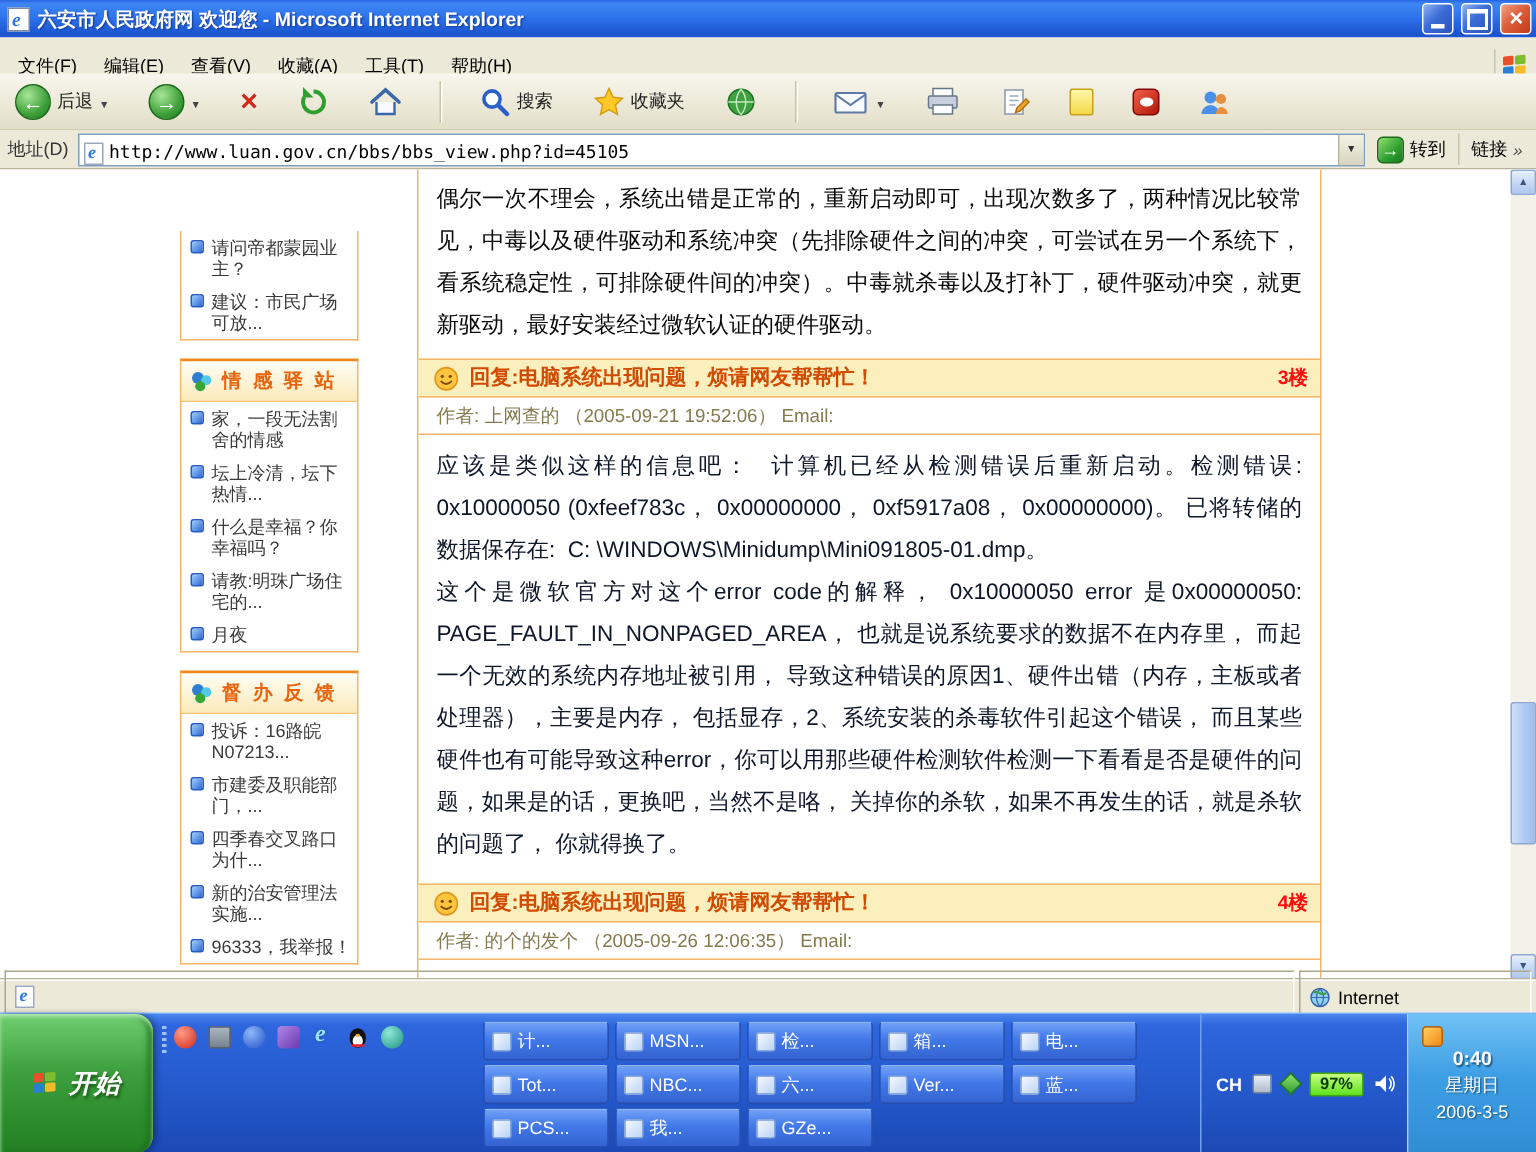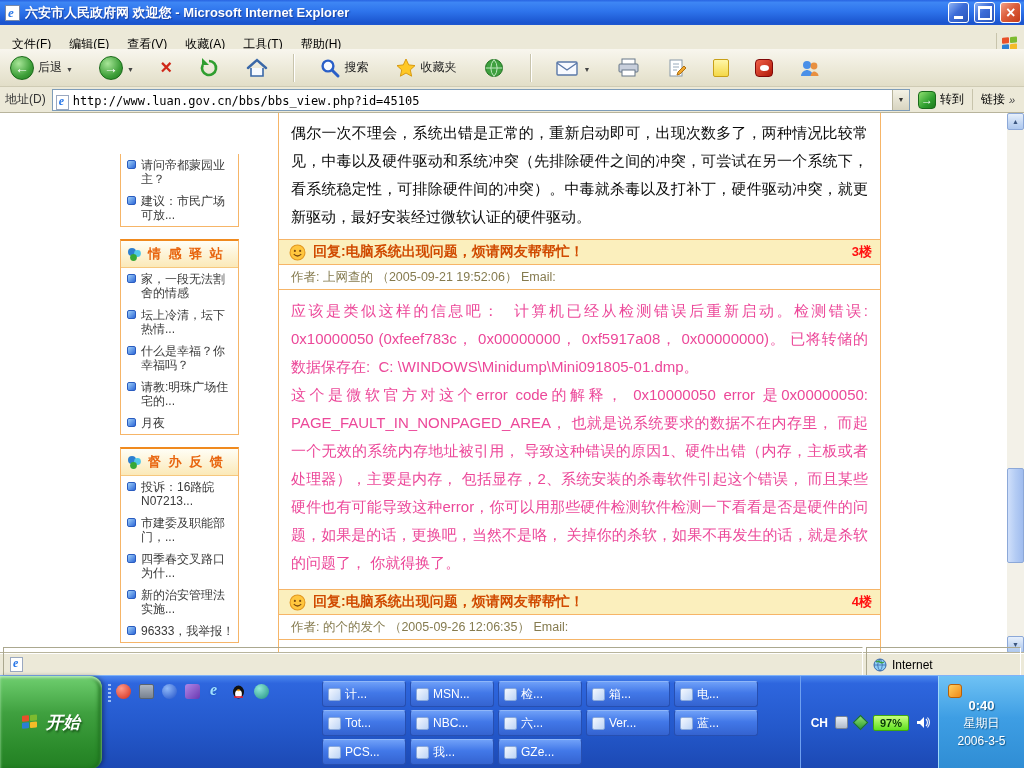--- a/index.html
+++ b/index.html
@@ -85,21 +85,21 @@
 
   .main { position:absolute; left:278px; top:0; width:603px; background:#fff;
     border-left:1px solid #F6B568; border-right:1px solid #F6B568; }
   .intro { padding:6px 12px 8px; font-size:15px; line-height:28px; color:#0A0A0A; text-align:justify; }
   .reply-head { display:flex; align-items:center; gap:7px; height:26px; padding:0 8px 0 10px;
     background:#FBEFBD; border-top:1px solid #F6B568; border-bottom:1px solid #F6B568; }
   .reply-title { flex:1; color:#D04A00; font-weight:bold; font-size:14px; }
   .reply-floor { color:#FF1010; font-weight:bold; font-size:13px; }
   .reply-author { height:25px; display:flex; align-items:center; padding:0 12px; font-size:12.5px;
     color:#857B4F; border-bottom:1px solid #F6B568; }
-  .reply-body { padding:7px 12px 12px; font-size:15px; line-height:28px; color:#ec4899;
+  .reply-body { padding:7px 12px 12px; font-size:15px; line-height:28px; color:#0f172a;
     white-space:pre-wrap; text-align:justify; }
   .reply.last .reply-body { border-bottom:1px solid #F6B568; }
 
   
   .scrollbar { position:absolute; right:0; top:0; width:17px; height:540px; background:#F3F1E8; }
   .sb-btn { position:absolute; left:0; width:17px; height:17px;
     background:linear-gradient(180deg,#E7F0FC,#C2D6F2 60%,#AEC8EE); border:1px solid #8CA8D8; border-radius:2px;
     display:flex; align-items:center; justify-content:center; color:#3A557F; }
   .sb-up { top:0; } .sb-down { bottom:0; }
   .sb-up::after { content:"▲"; font-size:7px; } .sb-down::after { content:"▼"; font-size:7px; }

